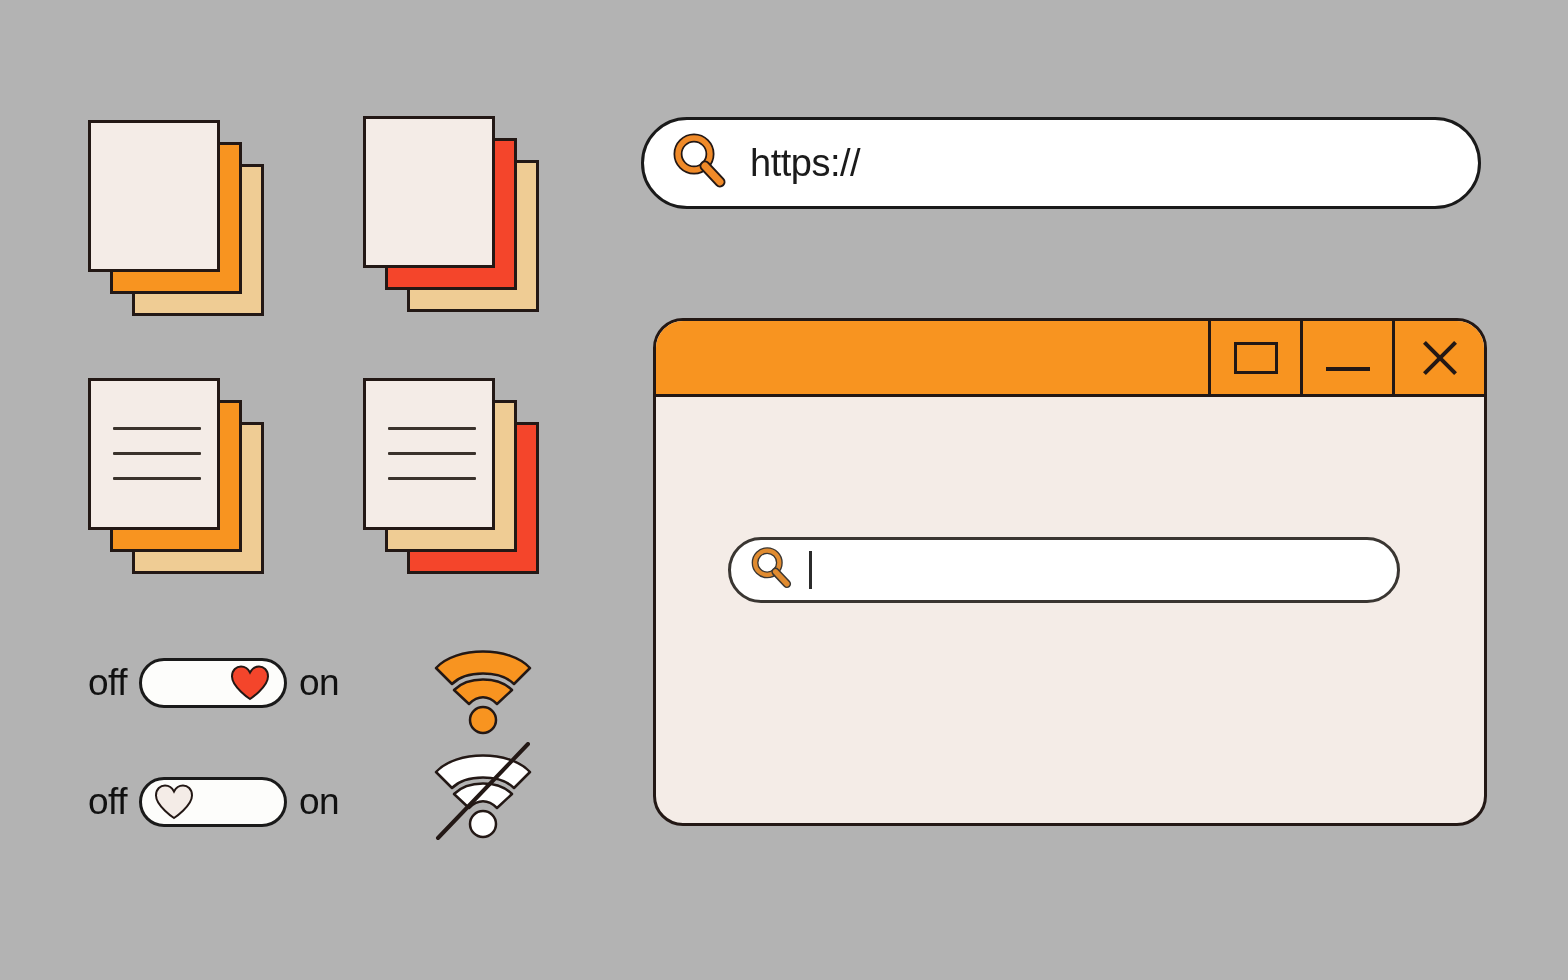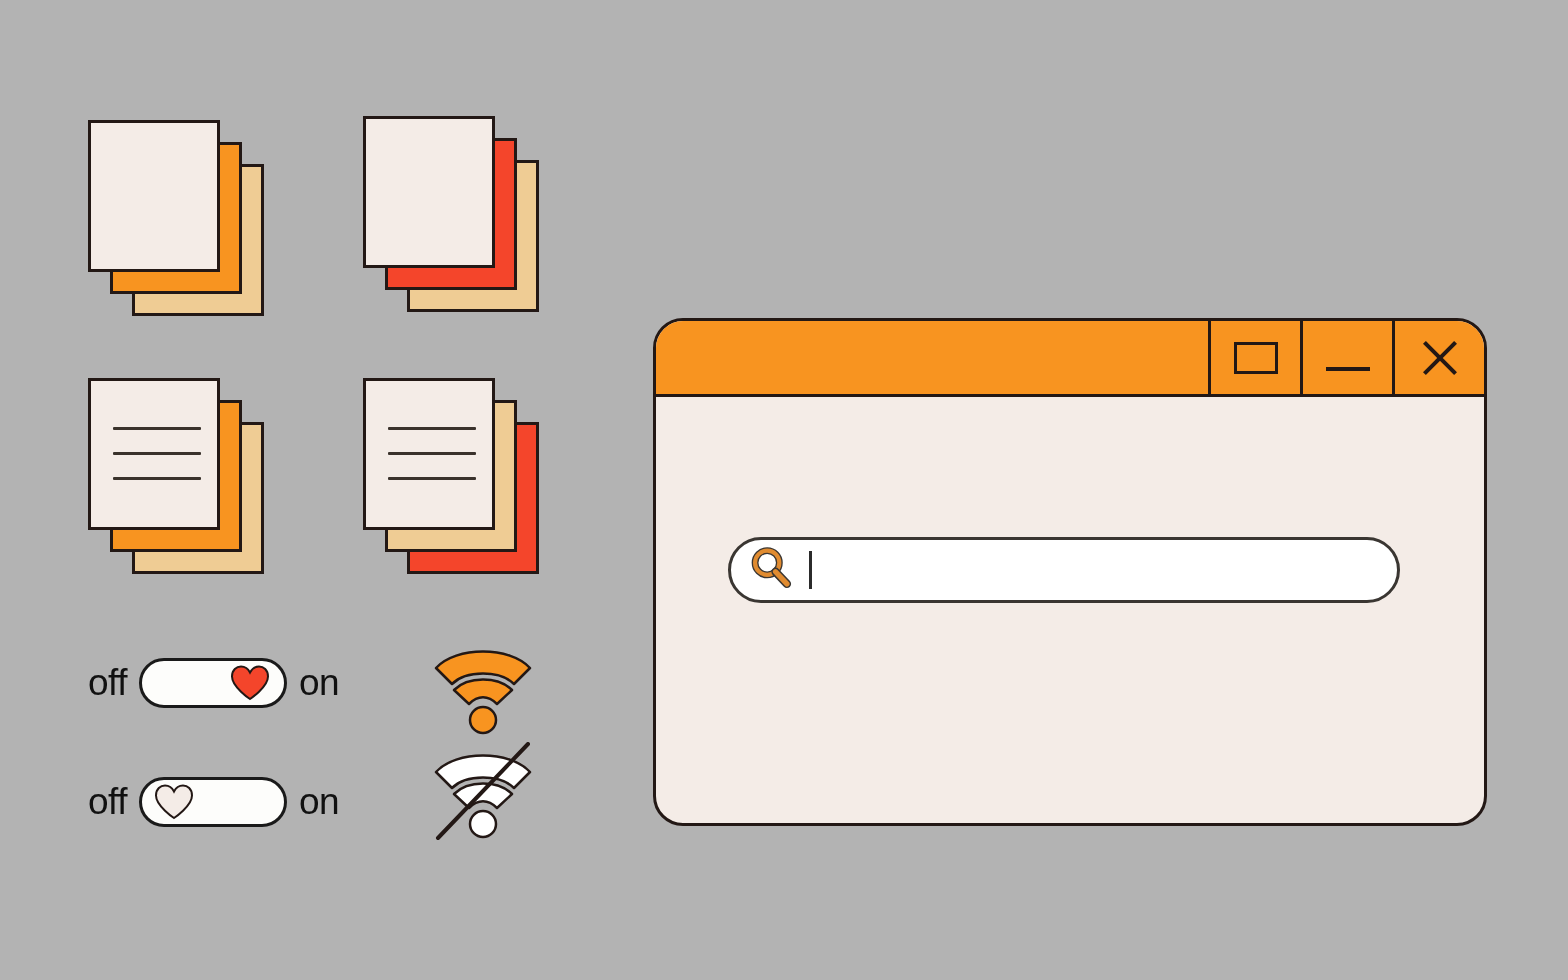--- a/index.html
+++ b/index.html
@@ -284,20 +284,31 @@
 
   <div class="wifi" style="left:428px; top:742px;">
     <svg width="124" height="100" viewBox="0 0 124 100">
       <path d="M8 30 C 28 8, 82 8, 102 30 L 86 46 C 72 32, 38 32, 24 46 Z" fill="#ffffff" stroke="#231815" stroke-width="2.5" stroke-linejoin="round"></path>
       <path d="M26 52 C 40 38, 70 38, 84 52 L 69 66 C 60 57, 50 57, 41 66 Z" fill="#ffffff" stroke="#231815" stroke-width="2.5" stroke-linejoin="round"></path>
       <circle cx="55" cy="82" r="13" fill="#ffffff" stroke="#231815" stroke-width="2.5"></circle>
       <line x1="10" y1="96" x2="100" y2="2" stroke="#231815" stroke-width="4" stroke-linecap="round"></line>
     </svg>
   </div>
 
+  <div class="urlbar">
+    <span class="mag">
+      <svg width="58" height="58" viewBox="0 0 58 58">
+        <circle cx="24" cy="22" r="16" fill="none" stroke="#231815" stroke-width="9"></circle>
+        <circle cx="24" cy="22" r="16" fill="none" stroke="#f08a28" stroke-width="5.5"></circle>
+        <line x1="35" y1="34" x2="50" y2="50" stroke="#231815" stroke-width="11" stroke-linecap="round"></line>
+        <line x1="35" y1="34" x2="50" y2="50" stroke="#f08a28" stroke-width="7" stroke-linecap="round"></line>
+      </svg>
+    </span>
+    <span class="url-text" title="https://">https://</span>
+  </div>
 
   <div class="window">
     <div class="titlebar">
       <div class="title-space"></div>
       <div class="win-btn">
         <span class="glyph-max"></span>
       </div>
       <div class="win-btn">
         <span class="glyph-min"></span>
       </div>

